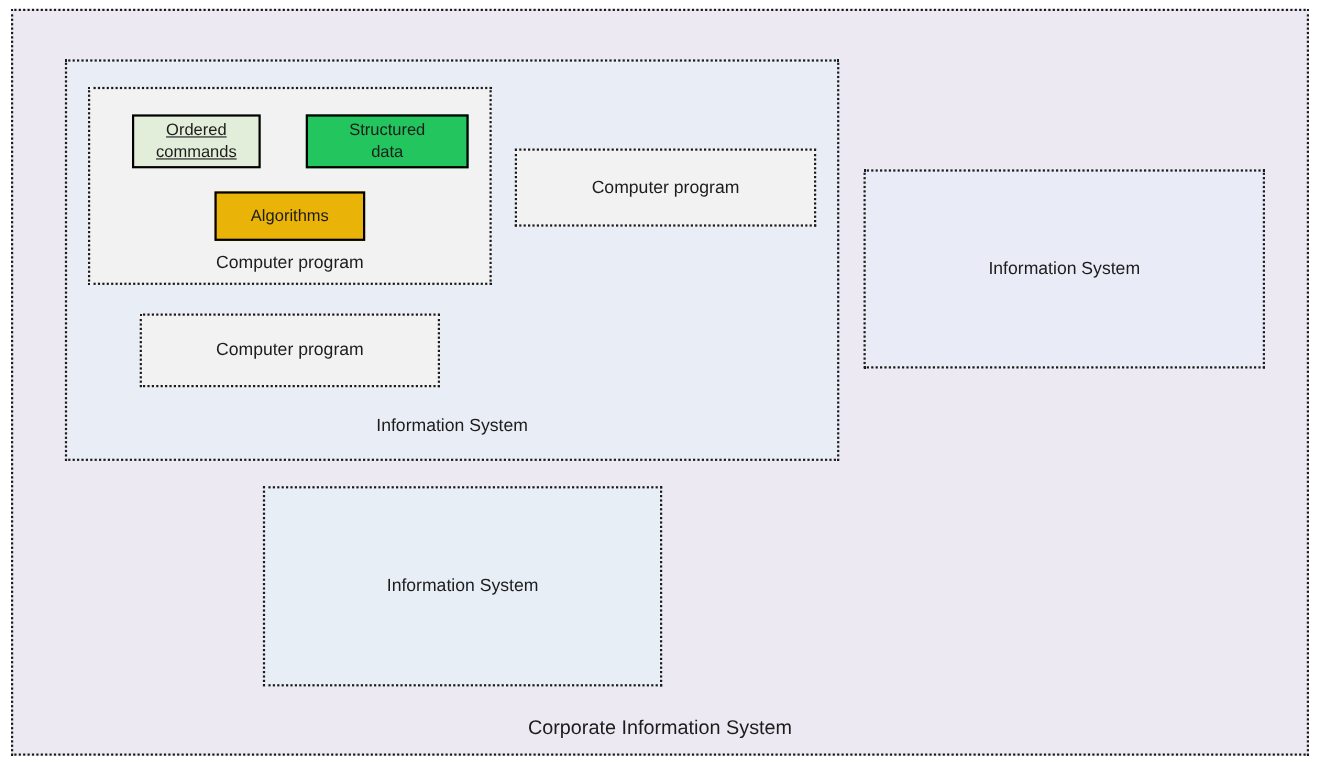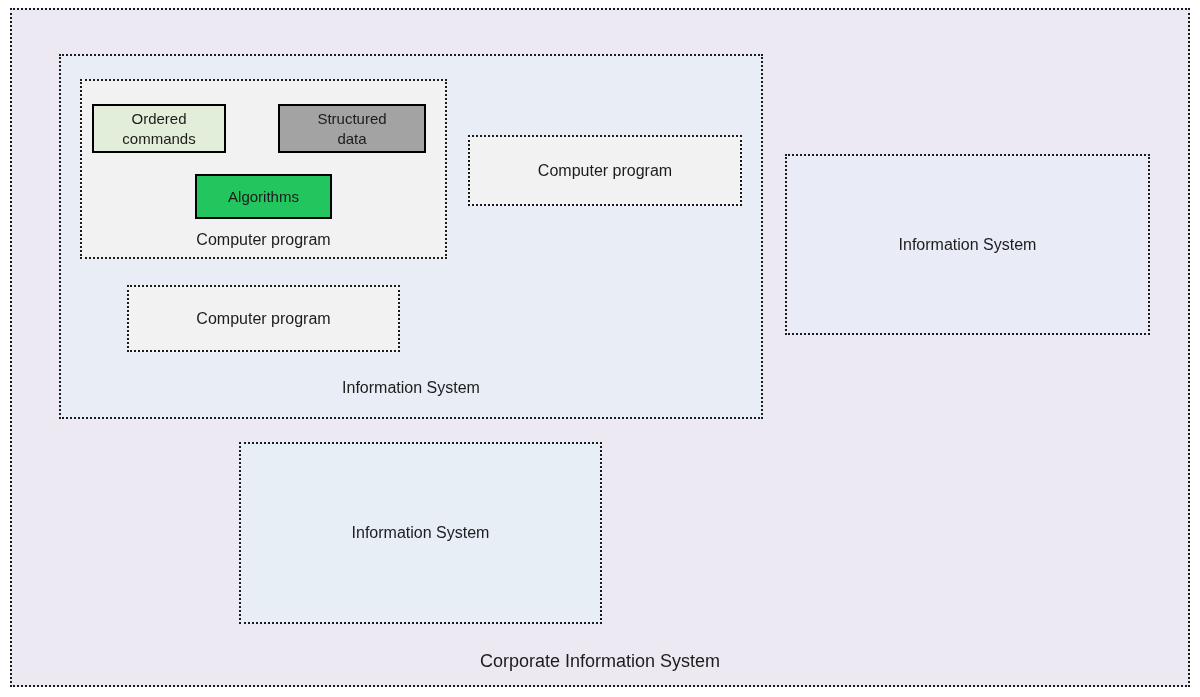--- a/index.html
+++ b/index.html
@@ -57,23 +57,23 @@
   
   .cp-main {
     left: 19px; top: 23px; width: 367px; height: 180px;
     background: #f2f2f2;
   }
   .cp-main-label { bottom: 8px; font-size: 16px; }
 
   
   .leaf { font-size: 15px; line-height: 1.28; }
   .leaf span { display: inline-block; max-width: 96px; }
-  .ordered     { left: 10px;  top: 23px; width: 134px; height: 49px; background: #e3eeda; }
-  .structured  { left: 196px; top: 23px; width: 148px; height: 49px; background: #a3a3a3; }
-  .algorithms  { left: 113px; top: 93px; width: 137px; height: 45px; background: #22c55e; }
+  .ordered     { left: 38px;  top: 23px; width: 117px; height: 49px; background: #e3eeda; text-decoration: underline; }
+  .structured  { left: 196px; top: 23px; width: 148px; height: 49px; background: #22c55e; }
+  .algorithms  { left: 113px; top: 93px; width: 137px; height: 45px; background: #eab308; }
   .algorithms span { max-width: none; }
 
   
   .cp-empty { background: #f2f2f2; font-size: 16px; }
   .cp-right  { left: 407px; top: 79px;  width: 274px; height: 71px; }
   .cp-bottom { left: 66px;  top: 229px; width: 273px; height: 67px; }
 
   
   .is-empty { font-size: 16px; }
   .is-right  { left: 773px; top: 144px; width: 365px; height: 181px; background: #e9ecf6; }

